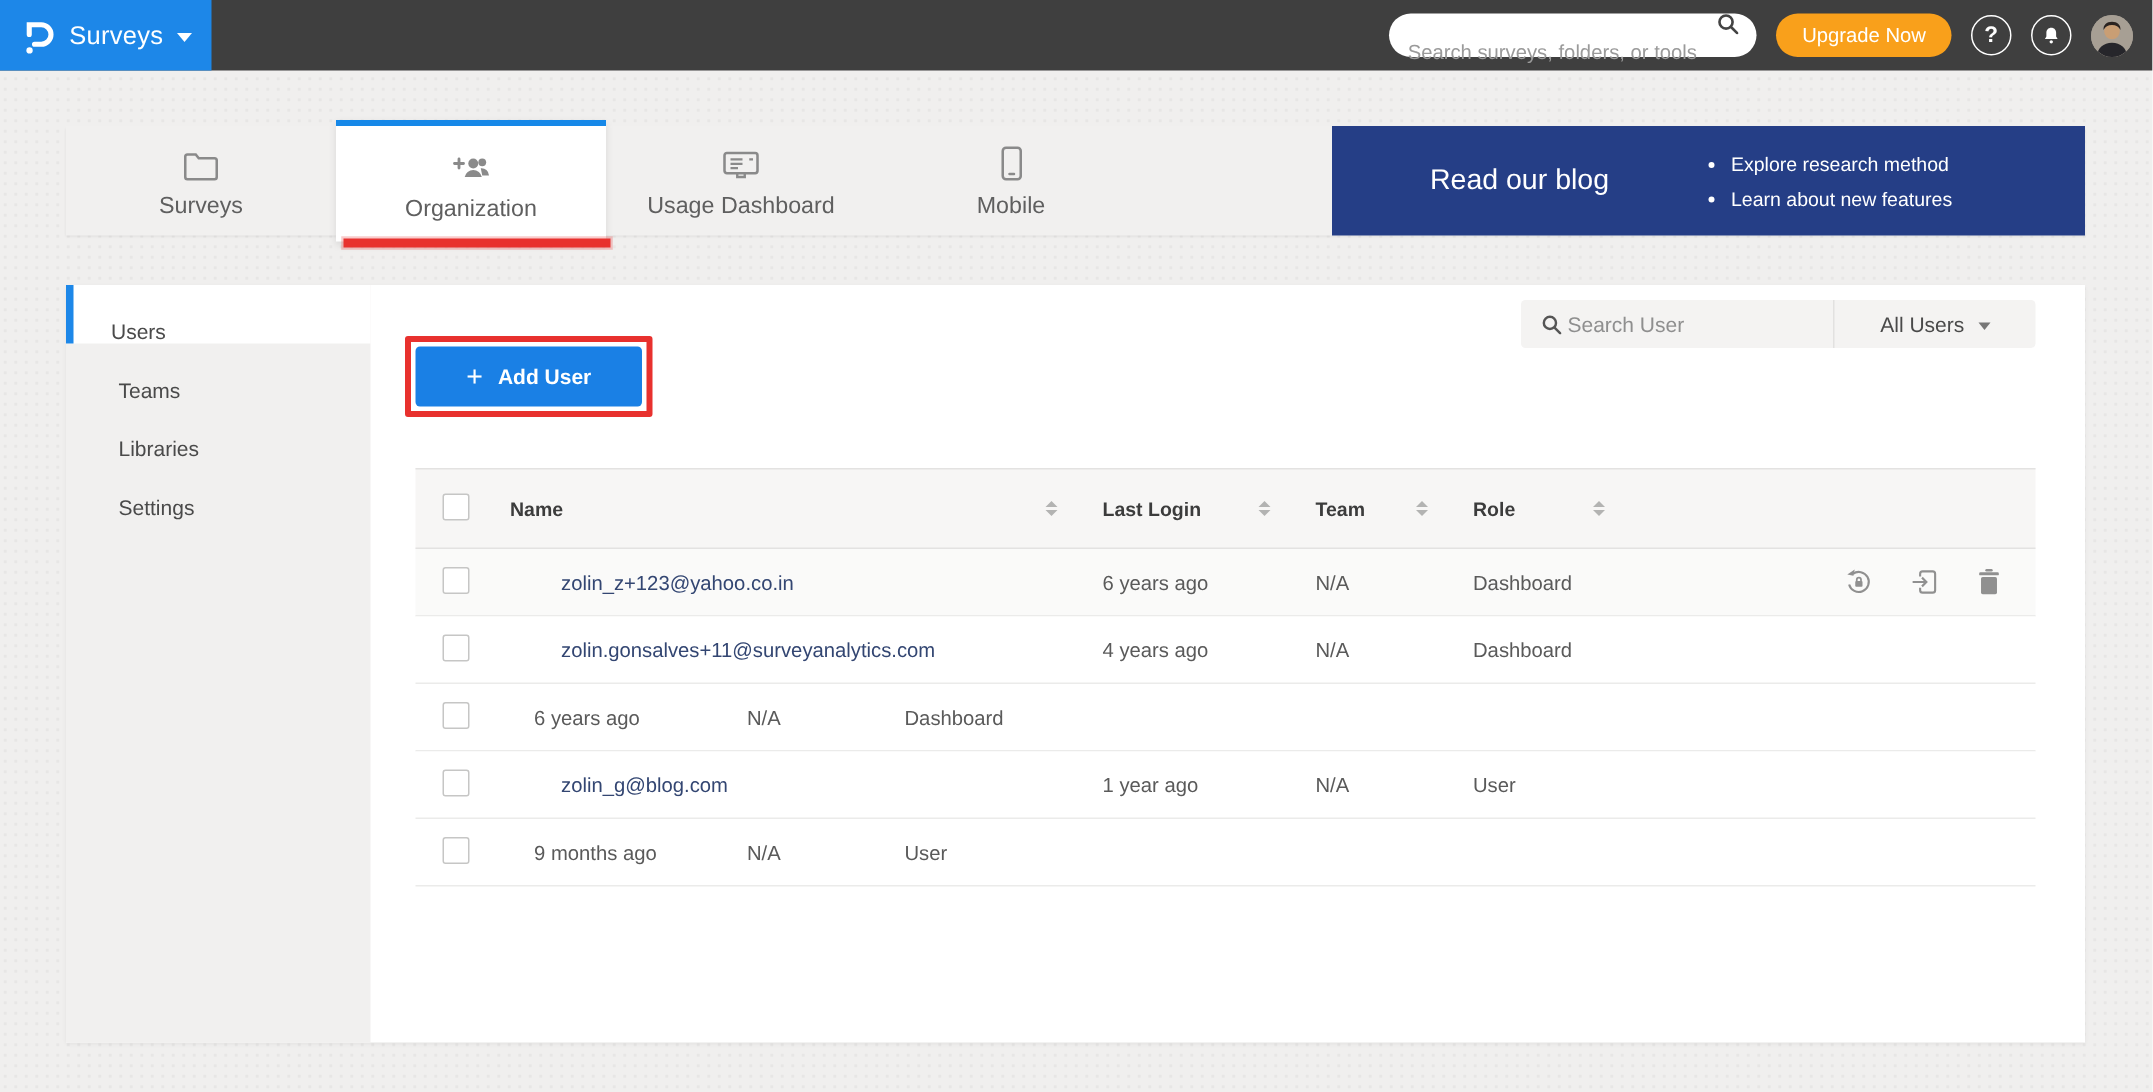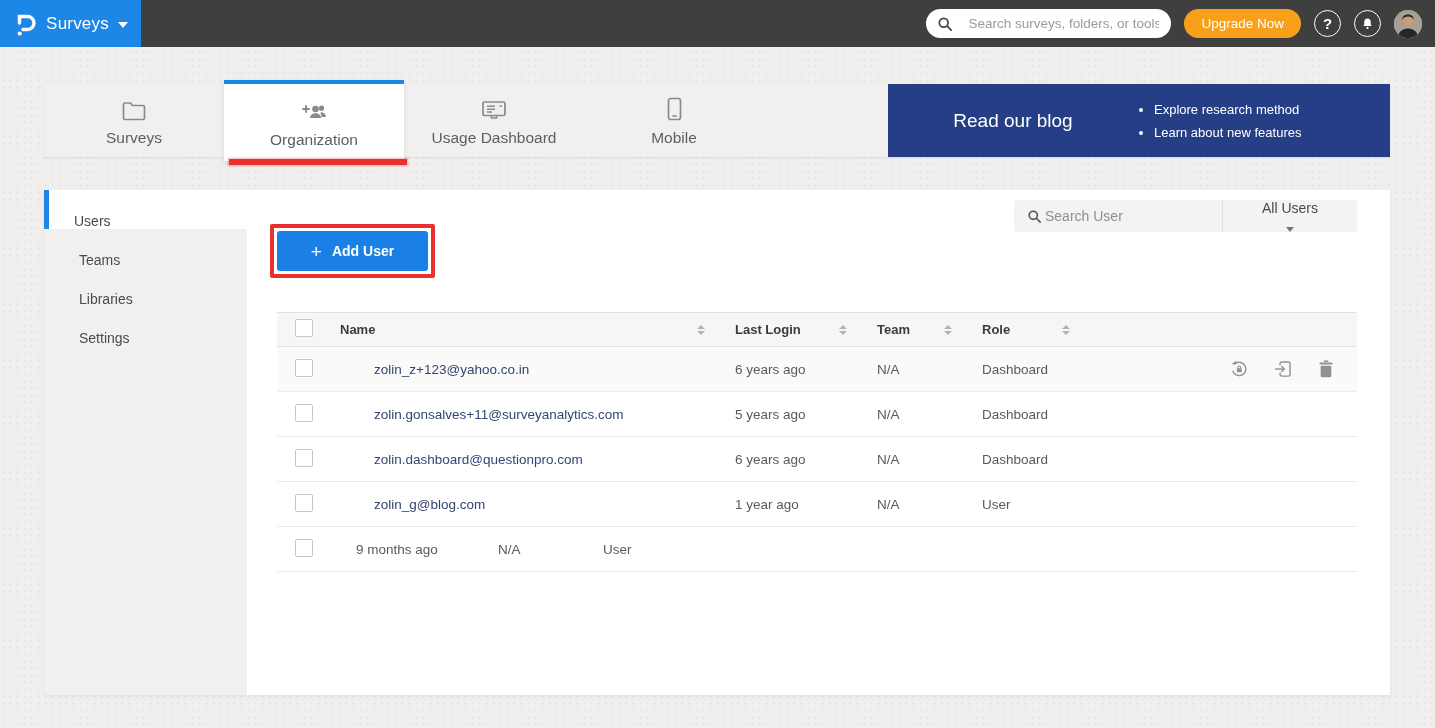--- a/index.html
+++ b/index.html
@@ -11,21 +11,21 @@
     background-image: radial-gradient(rgba(0,0,0,0.04) 1px, transparent 1.2px);
     background-size:7px 7px;
     color:#444;
   }
   
   .topbar { height:47px; background:#3f3f3f; display:flex; align-items:center; }
   .brand { width:141px; height:47px; background:#1d87e8; display:flex; align-items:center; justify-content:center; gap:9px; cursor:pointer; }
   .brand .menu-label { color:#fff; font-size:17px; letter-spacing:.2px; }
   .caret-down-w { width:0; height:0; border-left:5px solid transparent; border-right:5px solid transparent; border-top:6px solid #fff; margin-top:2px; }
   .topbar-right { margin-left:auto; display:flex; align-items:center; gap:13px; padding-right:13px; }
-  .global-search { width:245px; height:29px; background:#fff; border-radius:15px; display:flex; align-items:center; padding:0 12px; gap:16px; }
+  .global-search { width:245px; height:29px; background:#fff; border-radius:15px; display:flex; align-items:flex-end; padding:0 12px; gap:4px;flex-direction:column; }
   .global-search input { border:none; outline:none; background:transparent; font-family:inherit; font-size:13.5px; color:#333; width:100%; }
   .global-search input::placeholder { color:#9a9a9a; }
   .upgrade-btn { height:29px; padding:0 17px; background:#f9a01b; border:none; border-radius:15px; color:#fff; font-family:inherit; font-weight:normal; font-size:13.5px; cursor:pointer; }
   .ring-icon { width:27px; height:27px; border:1.5px solid #fff; border-radius:50%; display:flex; align-items:center; justify-content:center; color:#fff; font-weight:bold; font-size:15px; cursor:pointer; }
   .avatar { width:28px; height:28px; border-radius:50%; overflow:hidden; cursor:pointer; background:#9d9890; }
   
   .tabstrip { position:relative; margin:37px 45px 0 44px; height:73px; display:flex; background:#f1f0ef; box-shadow:0 1px 2px rgba(0,0,0,.07); }
   .tab { width:180px; height:73px; display:flex; flex-direction:column; align-items:center; justify-content:center; gap:8px; cursor:pointer; color:#5f5f5f; font-size:15.5px; }
   .tab .ticon { height:26px; display:flex; align-items:flex-end; }
   .tab.active { position:relative; top:-4px; height:81px; background:#fff; border-top:4px solid #1688e8; z-index:2; box-shadow:0 2px 5px rgba(0,0,0,.10); }
@@ -39,29 +39,29 @@
   .panel { margin:33px 45px 0 44px; height:505px; background:#fff; display:flex; box-shadow:0 1px 3px rgba(0,0,0,.06); }
   .sidebar { width:203px; background:#f1f0ef; flex-shrink:0; }
   .side-item { height:39px; display:flex; align-items:flex-end; padding-left:30px; font-size:14px; color:#4a4a4a; cursor:pointer; border-left:5px solid transparent; }
   .side-item.active { background:#fff; border-left:5px solid #1d87e8; padding-left:25px; }
   .content { flex:1; position:relative; }
   
   .filter-bar { position:absolute; top:10px; right:33px; height:32px; display:flex; background:#f4f3f2; border-radius:3px; overflow:hidden; }
   .user-search { width:208px; display:flex; align-items:center; gap:4px; padding:0 14px; }
   .user-search input { border:none; outline:none; background:transparent; font-family:inherit; font-size:14px; color:#444; width:100%; }
   .user-search input::placeholder { color:#8f8f8f; }
-  .user-filter { width:135px; border-left:1px solid #e2e1e0; display:flex; align-items:center; justify-content:center; gap:9px; font-size:14px; color:#4a4a4a; cursor:pointer;flex-direction:column; }
+  .user-filter { width:135px; border-left:1px solid #e2e1e0; display:flex; align-items:center; justify-content:center; gap:9px; font-size:14px; color:#4a4a4a; cursor:pointer; }
   .caret-down-g { width:0; height:0; border-left:4.5px solid transparent; border-right:4.5px solid transparent; border-top:5.5px solid #777; margin-top:2px; }
   
   .annotation-box { position:absolute; top:34px; left:23px; border:4px solid #e8312e; padding:3px; border-radius:2px; }
   .add-user-btn { width:151px; height:40px; background:#1a80e5; border:none; border-radius:3px; color:#fff; font-family:inherit; font-weight:bold; font-size:14px; display:flex; align-items:center; justify-content:center; gap:10px; cursor:pointer; }
   .add-user-btn .plus { font-size:19px; font-weight:normal; line-height:1; }
   
   .table { position:absolute; top:122px; left:30px; right:33px; }
-  .thead { height:35px; display:flex; align-items:center; background:#f7f6f5; border-top:1px solid #e3e2e1; border-bottom:1px solid #e3e2e1; font-size:13px; font-weight:bold; color:#3c3c3c; }
+  .thead { height:54px; display:flex; align-items:center; background:#f7f6f5; border-top:1px solid #e3e2e1; border-bottom:1px solid #e3e2e1; font-size:13px; font-weight:bold; color:#3c3c3c; }
   .trow { height:45px; display:flex; align-items:center; background:#fff; border-bottom:1px solid #ebebea; font-size:13.5px; color:#5a5a5a; }
   .trow.hovered { background:#fafaf9; }
   .c-check { width:63px; padding-left:18px; }
   .c-name { flex:1; min-width:0; display:flex; align-items:center; }
   .c-login { width:142px; padding-left:16px; display:flex; align-items:center; }
   .c-team { width:105px; padding-left:16px; display:flex; align-items:center; }
   .c-role { width:118px; padding-left:16px; display:flex; align-items:center; }
   .c-actions { width:273px; display:flex; align-items:center; justify-content:flex-end; gap:24px; padding-right:22px; }
   .trow .c-actions { visibility:hidden; }
   .trow.hovered .c-actions { visibility:visible; }
@@ -276,21 +276,21 @@
                 </svg>
               </span>
             </div>
           </div>
 
           <div class="trow">
             <div class="c-check"><span class="checkbox"></span></div>
             <div class="c-name">
               <a class="email">zolin.gonsalves+11@surveyanalytics.com</a>
             </div>
-            <div class="c-login">5 years ago</div>
+            <div class="c-login">4 years ago</div>
             <div class="c-team">N/A</div>
             <div class="c-role">Dashboard</div>
             <div class="c-actions">
               <span class="act-icon">
                 <svg width="20" height="20" viewBox="0 0 24 24" fill="none">
                   <path d="M7.5 5.5 A8 8 0 1 1 4.5 14" stroke="#909090" stroke-width="1.7" fill="none"></path>
                   <path d="M8.5 1.5 v5 h-5 z" fill="#909090" transform="rotate(12 6 4)"></path>
                   <path d="M10.6 11.3 v-1.2 a1.7 1.7 0 0 1 3.4 0 v1.2" stroke="#909090" stroke-width="1.4" fill="none"></path>
                   <rect x="9.4" y="11.2" width="5.8" height="4.6" rx="0.8" fill="#909090"></rect>
                 </svg>
@@ -307,23 +307,20 @@
                   <rect x="4.5" y="8" width="13" height="14" rx="1.4"></rect>
                   <rect x="3" y="4" width="16" height="2.6" rx="1"></rect>
                   <rect x="8" y="1.5" width="6" height="2" rx="1"></rect>
                 </svg>
               </span>
             </div>
           </div>
 
           <div class="trow">
             <div class="c-check"><span class="checkbox"></span></div>
-            <div class="c-name">
-              <a class="email">zolin.dashboard@questionpro.com</a>
-            </div>
             <div class="c-login">6 years ago</div>
             <div class="c-team">N/A</div>
             <div class="c-role">Dashboard</div>
             <div class="c-actions">
               <span class="act-icon">
                 <svg width="20" height="20" viewBox="0 0 24 24" fill="none">
                   <path d="M7.5 5.5 A8 8 0 1 1 4.5 14" stroke="#909090" stroke-width="1.7" fill="none"></path>
                   <path d="M8.5 1.5 v5 h-5 z" fill="#909090" transform="rotate(12 6 4)"></path>
                   <path d="M10.6 11.3 v-1.2 a1.7 1.7 0 0 1 3.4 0 v1.2" stroke="#909090" stroke-width="1.4" fill="none"></path>
                   <rect x="9.4" y="11.2" width="5.8" height="4.6" rx="0.8" fill="#909090"></rect>

